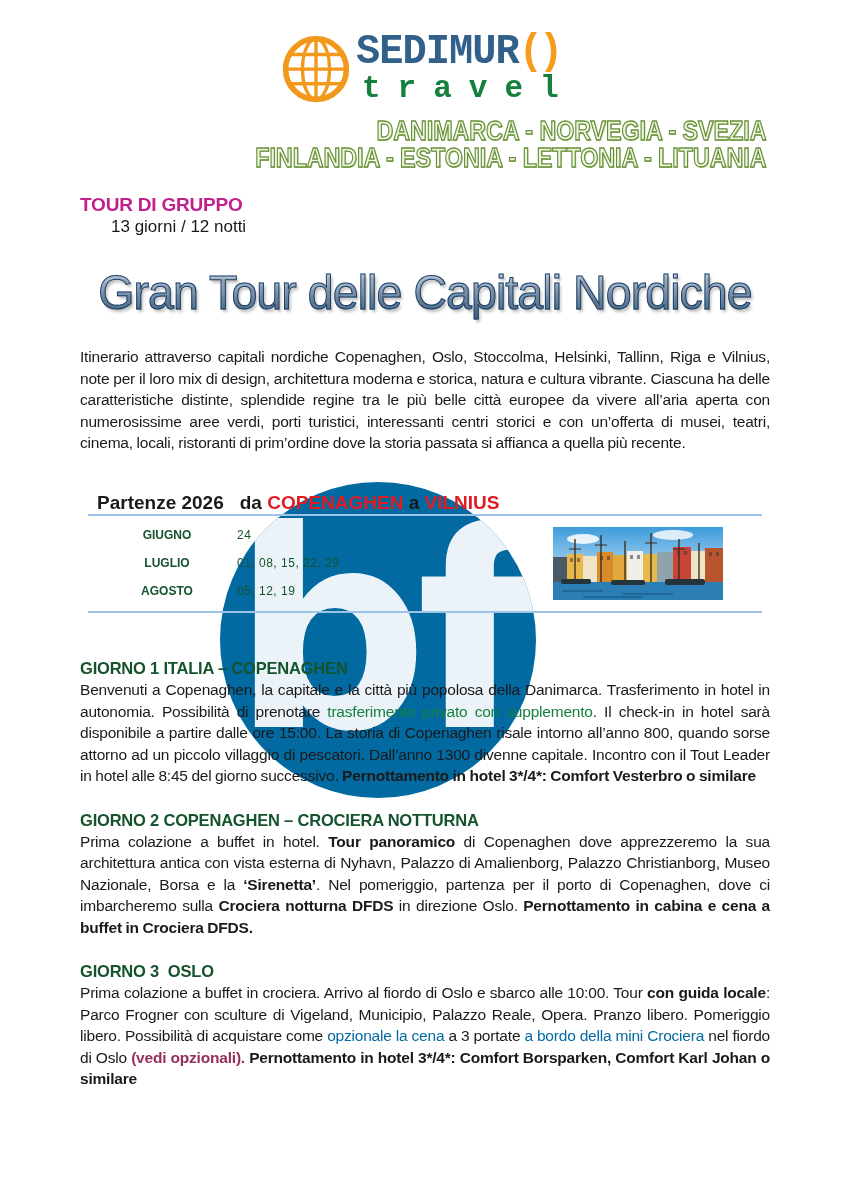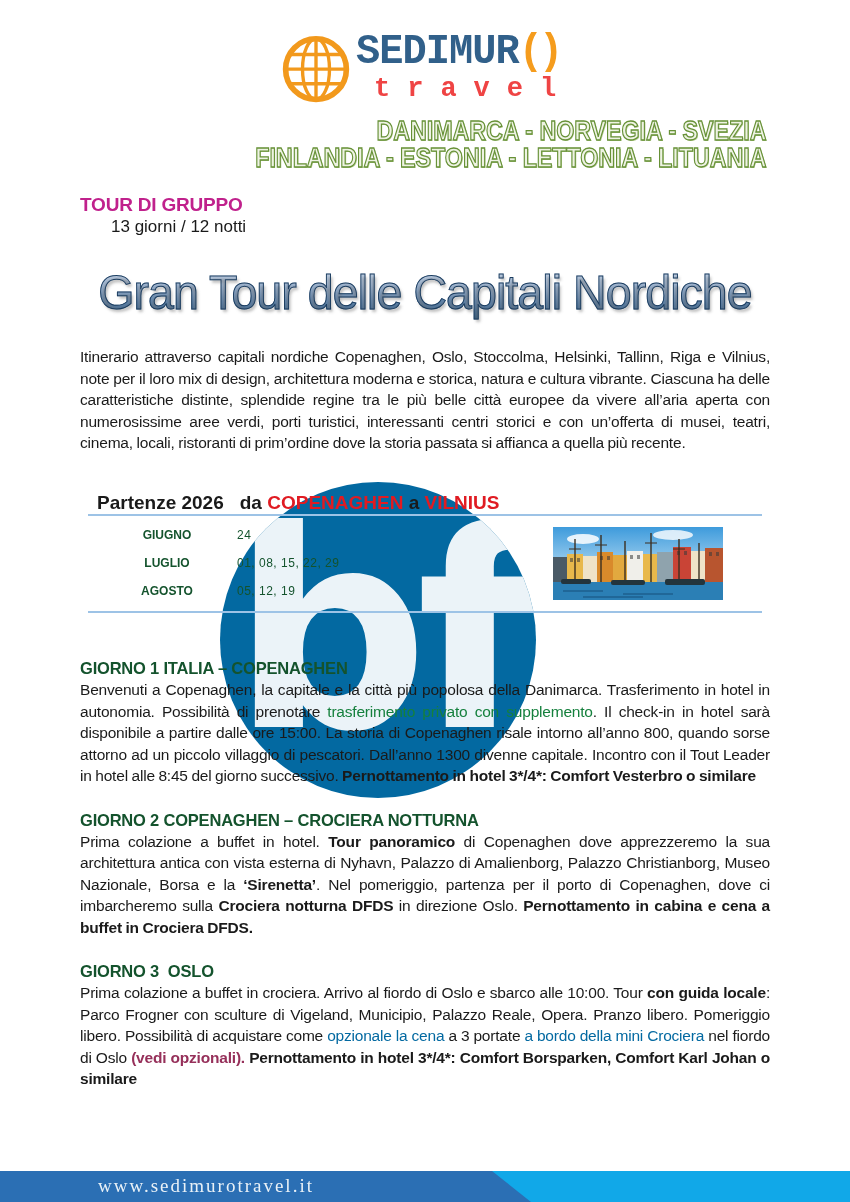--- a/index.html
+++ b/index.html
@@ -26,22 +26,22 @@
   
   .logo { position:absolute; left:280px; top:30px; width:310px; height:80px; display:flex; }
   .logo-globe { width:72px; height:76px; flex:0 0 auto; }
   .logo-text { margin-left:4px; display:flex; flex-direction:column;font-family:Liberation Mono, monospace; }
   .logo-brand {
     font-size:42px; font-weight:bold; letter-spacing:-1px;
     color:#31608a; line-height:44px; transform:scaleX(0.96); transform-origin:left;
   }
   .logo-brand .brackets { color:#f59c1d; letter-spacing:-4px; }
   .logo-sub {
-    font-size:27px; font-weight:bold; color:#ef4444;
-    letter-spacing:17px; line-height:30px; margin-left:18px;
+    font-size:31px; font-weight:bold; color:#15803d;
+    letter-spacing:17px; line-height:30px; margin-left:6px;
   }
 
   
   .countries {
     position:absolute; top:118px; right:84px; text-align:right;
     font-weight:bold; font-size:27px; line-height:27px;
     color:#eef3e3; -webkit-text-stroke:1.3px #679137;
     text-shadow:1px 1px 0 #b9cf97;
     transform:scaleX(0.86); transform-origin:right center;
     white-space:nowrap;
@@ -248,18 +248,14 @@
         <div class="day-body"><span class="seg-normal">Prima colazione a buffet in hotel. </span><span class="seg-bold">Tour panoramico</span><span class="seg-normal"> di Copenaghen dove apprezzeremo la sua architettura antica con vista esterna di Nyhavn, Palazzo di Amalienborg, Palazzo Christianborg, Museo Nazionale, Borsa e la </span><span class="seg-bold">‘Sirenetta’</span><span class="seg-normal">. Nel pomeriggio, partenza per il porto di Copenaghen, dove ci imbarcheremo sulla </span><span class="seg-bold">Crociera notturna DFDS</span><span class="seg-normal"> in direzione Oslo. </span><span class="seg-bold">Pernottamento in cabina e cena a buffet in Crociera DFDS.</span></div>
       </div>
       <div class="day">
         <div class="day-heading">GIORNO 3  OSLO</div>
         <div class="day-body"><span class="seg-normal">Prima colazione a buffet in crociera. Arrivo al fiordo di Oslo e sbarco alle 10:00. Tour </span><span class="seg-bold">con guida locale</span><span class="seg-normal">: Parco Frogner con sculture di Vigeland, Municipio, Palazzo Reale, Opera. Pranzo libero. Pomeriggio libero. Possibilità di acquistare come </span><span class="seg-wine">opzionale la cena</span><span class="seg-normal"> a 3 portate </span><span class="seg-wine">a bordo della mini Crociera</span><span class="seg-normal"> nel fiordo di Oslo </span><span class="seg-wine-bold">(vedi opzionali).</span><span class="seg-normal"> </span><span class="seg-bold">Pernottamento in hotel 3*/4*: Comfort Borsparken, Comfort Karl Johan o similare</span></div>
       </div>
     </div>
 
   </div>
 
-  <div class="footer">
-    <div class="footer-dark"></div>
-    <div class="footer-url">www.sedimurotravel.it</div>
-  </div>
 
 </div>
 
 </body></html>

